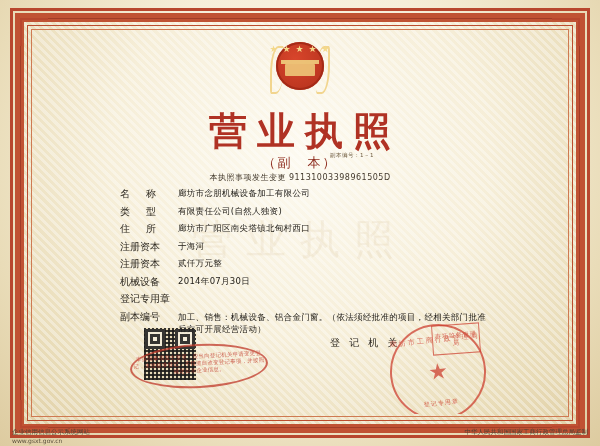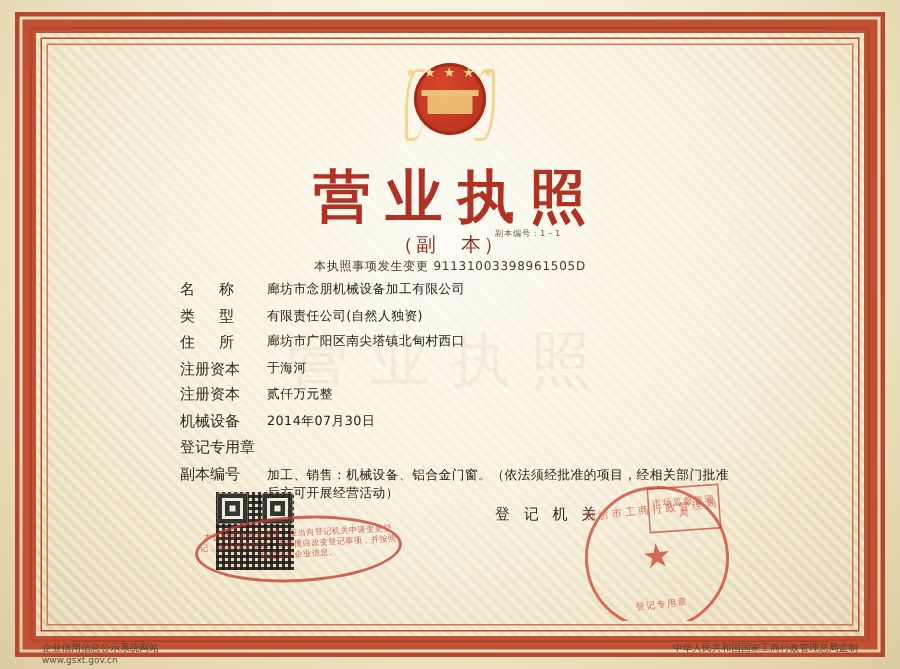--- a/index.html
+++ b/index.html
@@ -315,21 +315,21 @@
   }
 
   
   .footer {
     position: absolute;
     bottom: 2px;
     left: 0;
     right: 0;
     display: flex;
     justify-content: space-between;
-    padding: 0 28px;
+    padding: 0 12px;
     box-sizing: border-box;
     font-size: 6.5px;
     color: #4b4233;
   }
   .footer-left { text-align: left; }
   .footer-left .url { display: block; font-size: 6px; color: #5c523f; }
   .footer-right { text-align: left; }
   .watermark {
     position: absolute;
     left: 0; right: 0; top: 180px;

